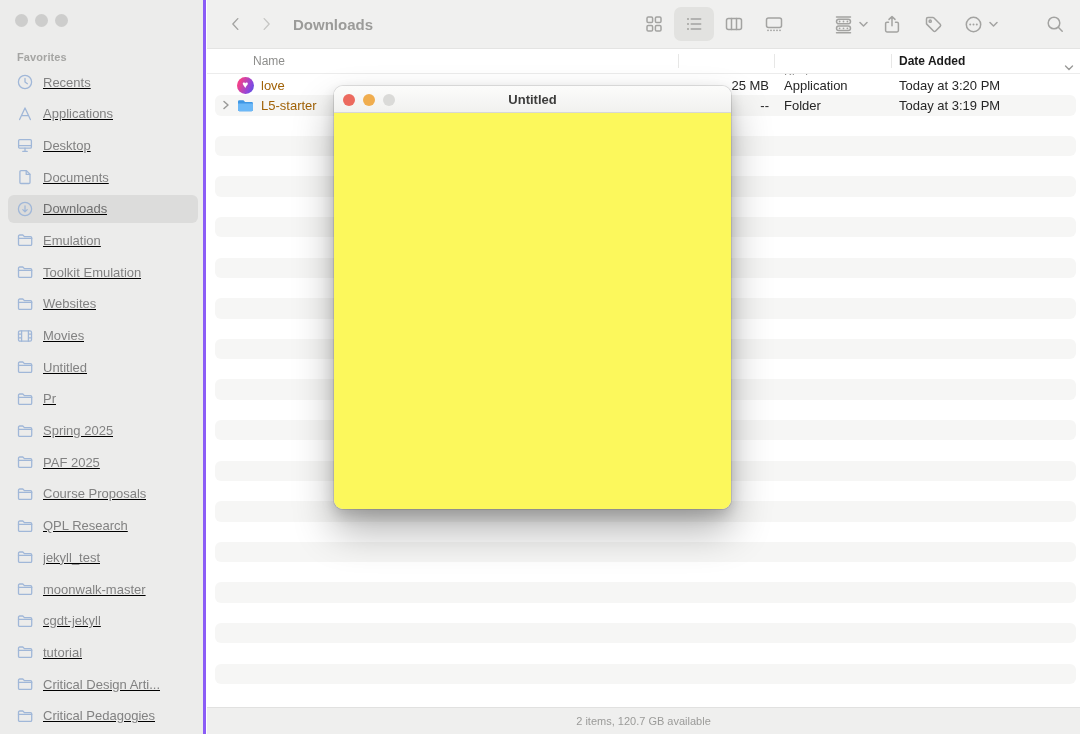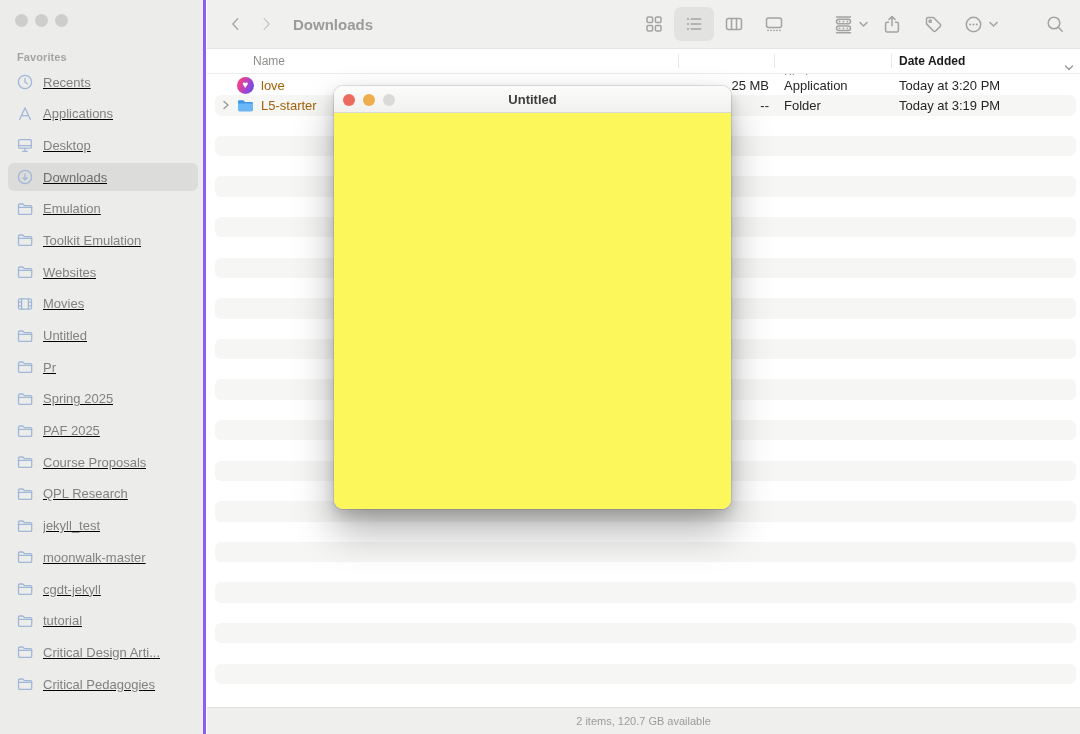--- a/index.html
+++ b/index.html
@@ -114,20 +114,29 @@
       </div>
       <div class="side-item">
         <span class="s-icon">
           <svg width="18" height="18" viewBox="0 0 18 18">
             <rect x="2.6" y="3.6" width="12.8" height="8.6" rx="1.2"></rect>
             <path d="M2.6 9.6 h12.8 M6.8 15.4 h4.4 M9 12.2 v3.2"></path>
           </svg>
         </span>
         <span class="s-label">Desktop</span>
       </div>
+      <div class="side-item">
+        <span class="s-icon">
+          <svg width="18" height="18" viewBox="0 0 18 18">
+            <path d="M5 2.6 h5.4 L14 6.2 v8.2 a1.1 1.1 0 0 1 -1.1 1.1 H5 a1.1 1.1 0 0 1 -1.1 -1.1 V3.7 A1.1 1.1 0 0 1 5 2.6 Z"></path>
+            <path d="M10.2 2.8 V6.4 H13.8"></path>
+          </svg>
+        </span>
+        <span class="s-label">Documents</span>
+      </div>
       <div class="side-item selected">
         <span class="s-icon">
           <svg width="18" height="18" viewBox="0 0 18 18">
             <circle cx="9" cy="9" r="6.6"></circle>
             <path d="M9 5.8 V11.6 M6.8 9.6 L9 11.9 L11.2 9.6"></path>
           </svg>
         </span>
         <span class="s-label">Downloads</span>
       </div>
       <div class="side-item">

